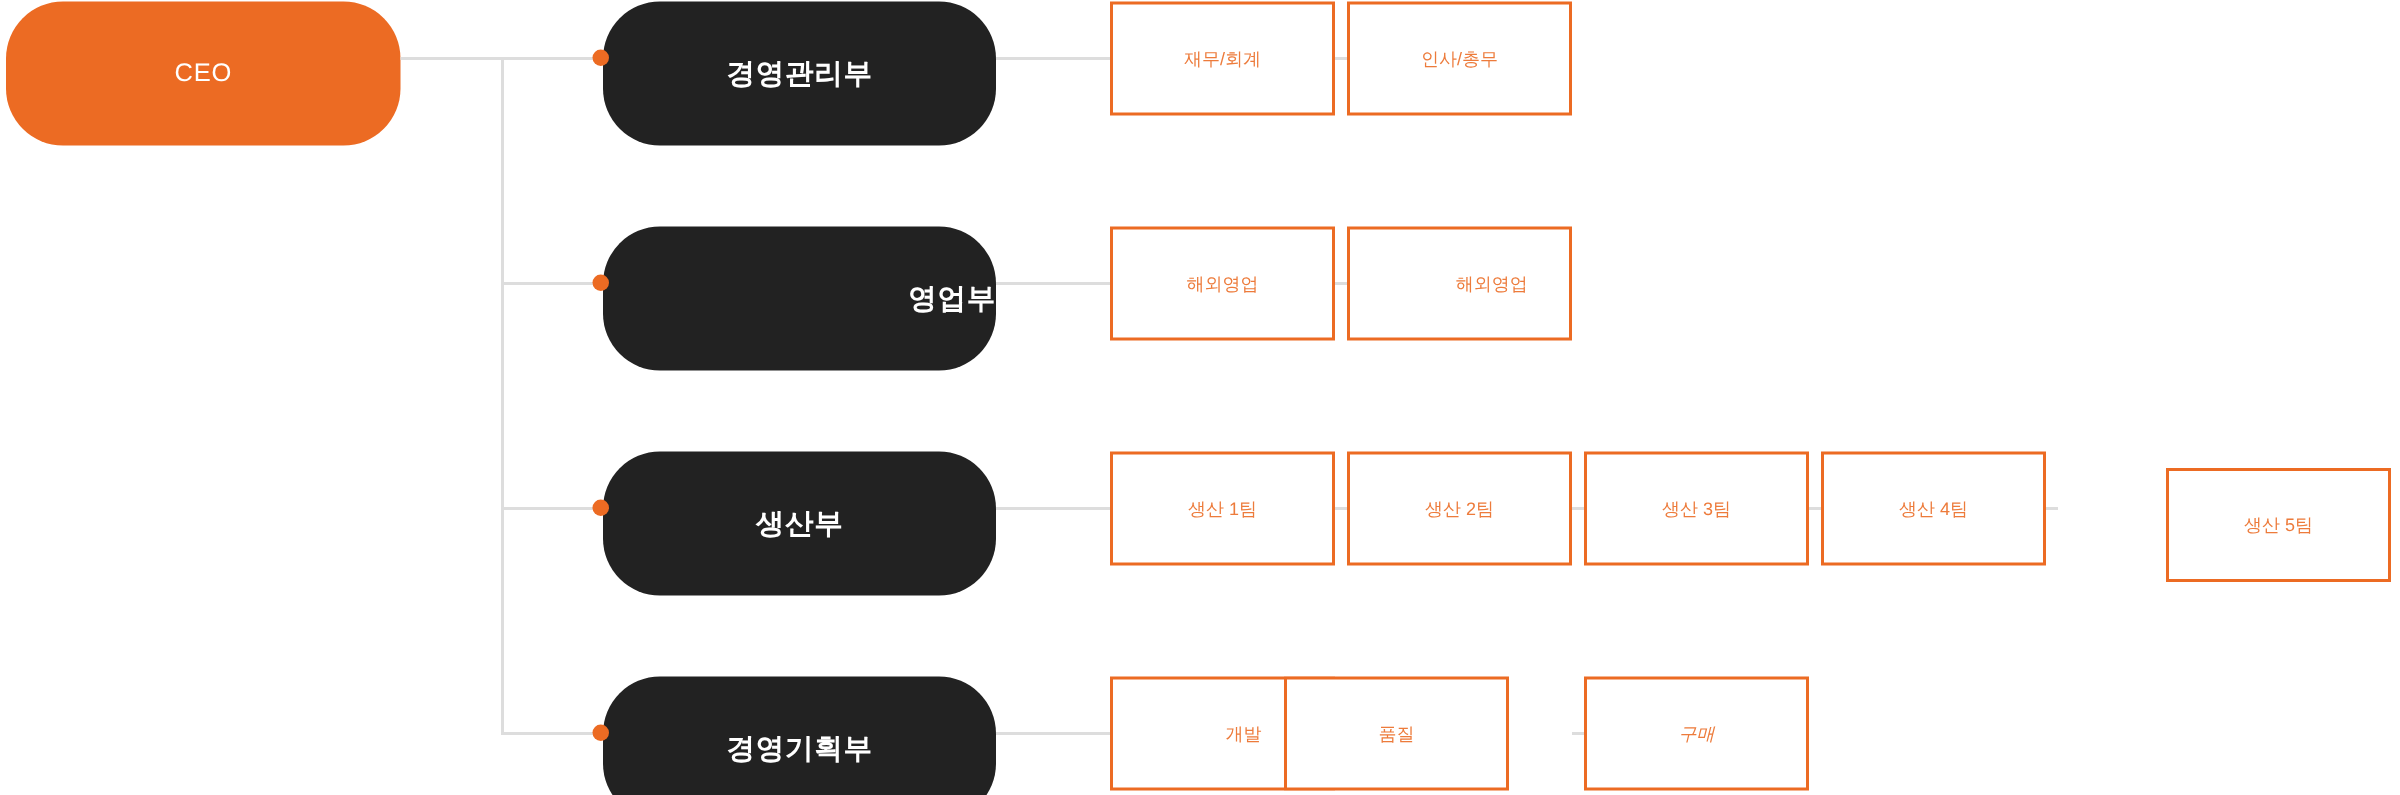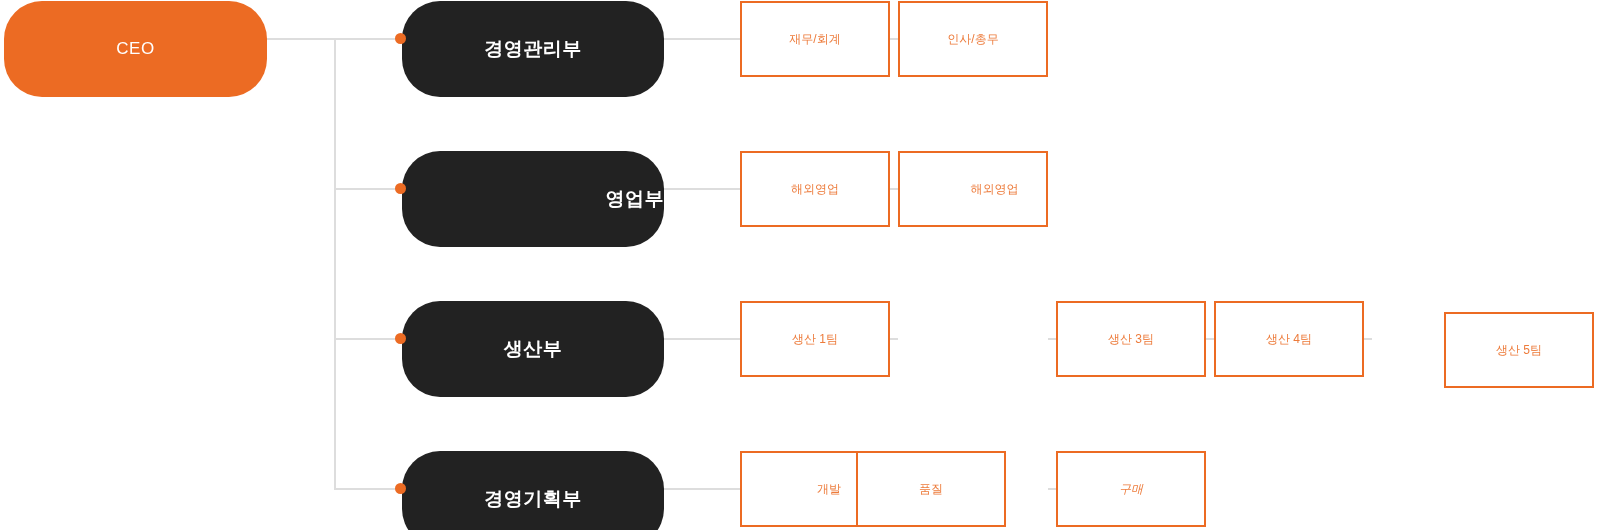--- a/index.html
+++ b/index.html
@@ -101,20 +101,23 @@
     <div class="hline" style="left: 334px; top: 338px; width: 68px;"></div>
     <div class="dot" style="left: 395px; top: 333px;"></div>
     <div class="pill pill-dept" style="left: 402px; top: 301px; width: 262px;">
       <span>생산부</span>
     </div>
     <div class="hline" style="left: 664px; top: 338px; width: 76px;"></div>
     <div class="team-box" style="left: 740px; top: 301px;">
       <span>생산 1팀</span>
     </div>
     <div class="hline" style="left: 890px; top: 338px; width: 8px;"></div>
+    <div class="team-box" style="left: 898px; top: 301px;">
+      <span>생산 2팀</span>
+    </div>
     <div class="hline" style="left: 1048px; top: 338px; width: 8px;"></div>
     <div class="team-box" style="left: 1056px; top: 301px;">
       <span>생산 3팀</span>
     </div>
     <div class="hline" style="left: 1206px; top: 338px; width: 8px;"></div>
     <div class="team-box" style="left: 1214px; top: 301px;">
       <span>생산 4팀</span>
     </div>
     <div class="hline" style="left: 1364px; top: 338px; width: 8px;"></div>
     <div class="team-box" style="left: 1444px; top: 301px; margin-top: 11px;">

